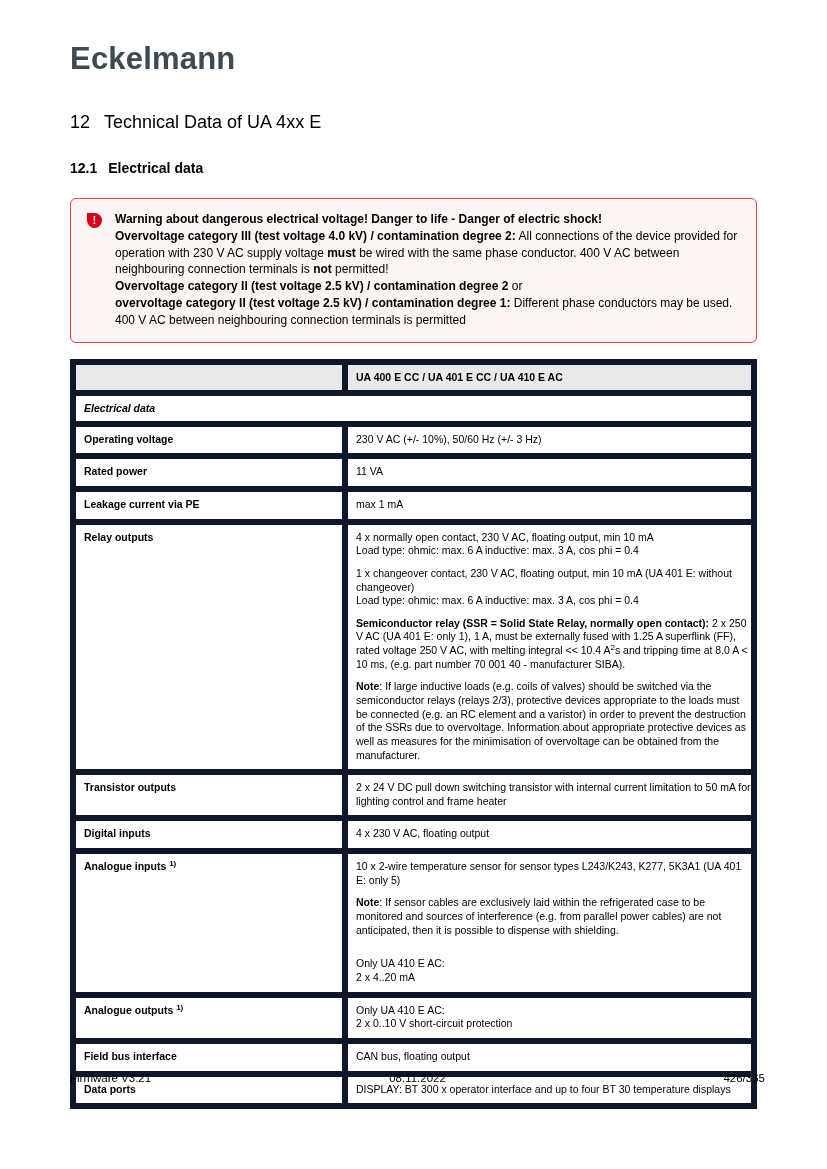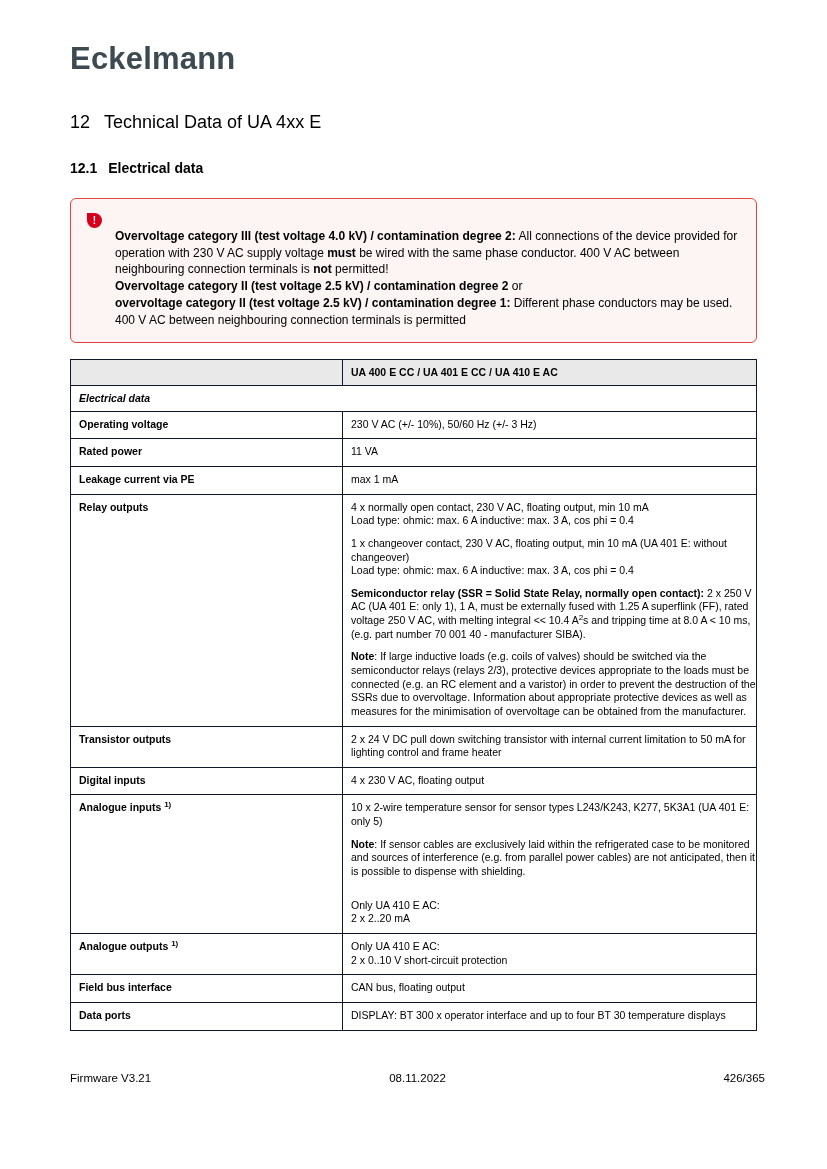--- a/index.html
+++ b/index.html
@@ -14,21 +14,21 @@
   .h2 { margin-top:27px; font-size:14px; font-weight:bold; }
   .h2 .h-num { display:inline-block; margin-right:11px; }
 
   .warning { position:relative; margin-top:22px; border:1px solid #e0453d; border-radius:6px;
              background:#fdf4f4; padding:12px 16px 13px 44px; font-size:12px; line-height:1.4; }
   .warn-icon { position:absolute; left:16px; top:14px; width:15px; height:15px; background:#d6001c;
                border-radius:0 50% 50% 50%; display:flex; align-items:center; justify-content:center; }
   .warn-glyph { color:#fff; font-size:10px; font-weight:bold; line-height:1; }
 
   table.spec { margin-top:16px; width:100%; border-collapse:collapse; font-size:10.5px; }
-  table.spec th, table.spec td { border:1px solid #0f172a; padding:6px 0 7px 8px; vertical-align:top; text-align:left; }
+  table.spec th, table.spec td { border:6px solid #0f172a; padding:6px 0 7px 8px; vertical-align:top; text-align:left; }
   table.spec thead th { background:#e9e9e9; font-weight:bold; height:26px; }
   td.section { font-style:italic; font-weight:bold; }
   td.label { font-weight:bold; }
   td.value { line-height:1.3; }
   td.value p { margin:0; }
   td.value p + p { margin-top:9px; }
   td.value p.gap-top { margin-top:20px; }
   sup { font-size:8px; vertical-align:super; line-height:0; }
   td.label sup { font-weight:bold; }
 
@@ -50,21 +50,21 @@
 
   <div class="h2">
     <span class="h-num">12.1</span><span>Electrical data</span>
   </div>
 
   <div class="warning">
     <span class="warn-icon">
         <span class="warn-glyph">!</span>
       </span>
     <div class="warn-text">
-      <br>
+      <b>Warning about dangerous electrical voltage! Danger to life - Danger of electric shock!</b><br>
       <b>Overvoltage category III (test voltage 4.0 kV) / contamination degree 2:</b><span> All connections of the device provided for operation with 230 V AC supply voltage </span><b>must</b><span> be wired with the same phase conductor. 400 V AC between neighbouring connection terminals is </span><b>not</b><span> permitted!</span><br>
       <b>Overvoltage category II (test voltage 2.5 kV) / contamination degree 2</b><span> or</span><br>
       <b>overvoltage category II (test voltage 2.5 kV) / contamination degree 1:</b><span> Different phase conductors may be used. 400 V AC between neighbouring connection terminals is permitted</span>
     </div>
   </div>
 
   <table class="spec">
     <colgroup>
         <col style="width:272px">
         <col>
@@ -123,21 +123,21 @@
         <td class="value">
           <p><span>4 x 230 V AC, floating output</span></p>
         </td>
       </tr>
 
       <tr>
         <td class="label"><span>Analogue inputs</span> <sup>1)</sup></td>
         <td class="value">
           <p><span>10 x 2-wire temperature sensor for sensor types L243/K243, K277, 5K3A1 (UA 401 E: only 5)</span></p>
           <p><b>Note</b><span>: If sensor cables are exclusively laid within the refrigerated case to be monitored and sources of interference (e.g. from parallel power cables) are not anticipated, then it is possible to dispense with shielding.</span></p>
-          <p class="gap-top"><span>Only UA 410 E AC:</span><br><span>2 x 2..20 mA</span></p>
+          <p class="gap-top"><span>Only UA 410 E AC:</span><br><span>2 x 4..20 mA</span></p>
         </td>
       </tr>
 
       <tr>
         <td class="label"><span>Analogue outputs</span> <sup>1)</sup></td>
         <td class="value">
           <p><span>Only UA 410 E AC:</span><br><span>2 x 0..10 V short-circuit protection</span></p>
         </td>
       </tr>
 

